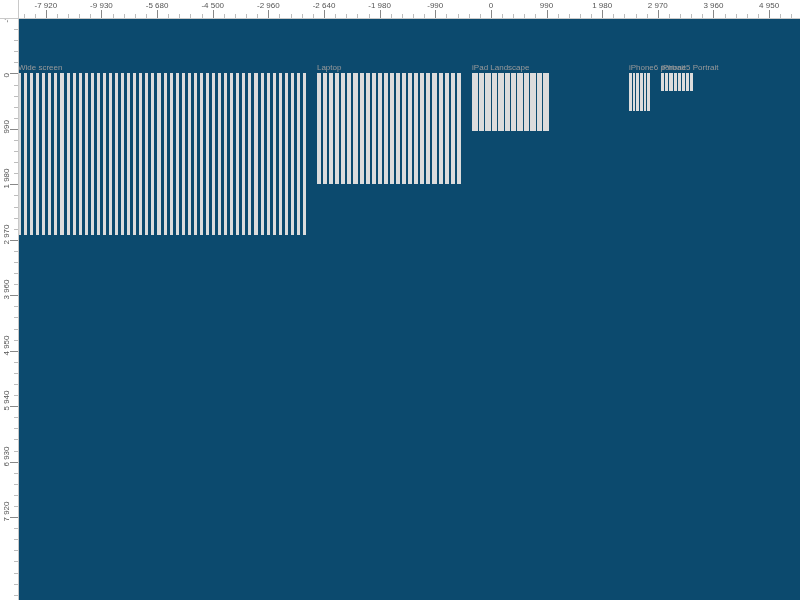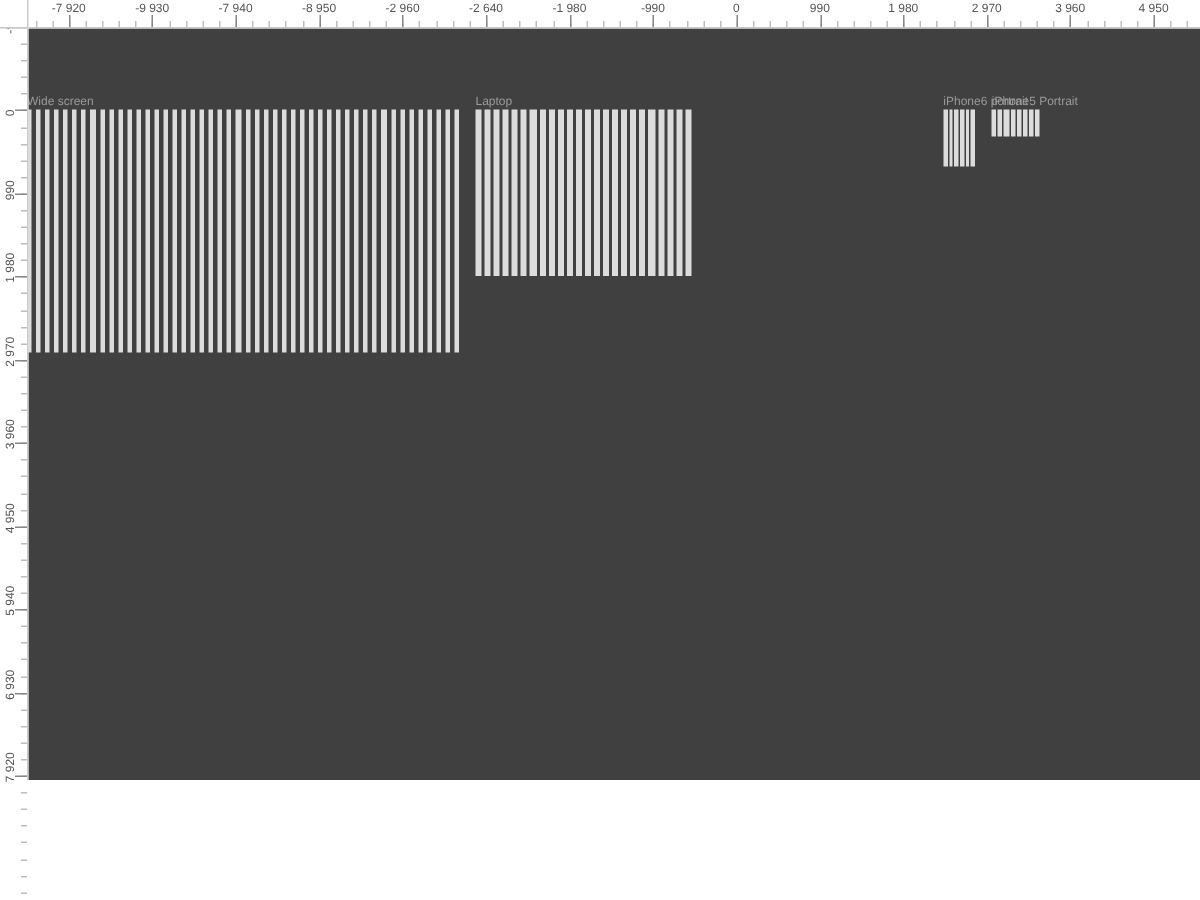--- a/index.html
+++ b/index.html
@@ -8,21 +8,21 @@
     width: 800px;
     height: 600px;
     overflow: hidden;
     font-family: Arial, Helvetica, sans-serif;
     background: #ffffff;
   }
   .stage {
     position: absolute;
     top: 0; left: 0;
     width: 800px;
-    height: 520px;
+    height: 600px;
   }
   .ruler-h {
     position: absolute;
     top: 0; left: 18px;
     height: 18px;
     right: 0;
     background: #ffffff;
     border-bottom: 1px solid #c9c9c9;
     z-index: 3;
   }
@@ -85,21 +85,21 @@
     border-right:1px solid #c9c9c9;
     border-bottom:1px solid #c9c9c9;
     z-index:4;
   }
   .canvas {
     position: absolute;
     top: 18px;
     left: 18px;
     right: 0;
     bottom: 0;
-    background: #404040;
+    background: #0c4a6e;
     overflow: hidden;
     z-index: 1;
   }
   .device {
     position: absolute;
   }
   .device .label {
     position: absolute;
     top: -10px;
     left: 0;
@@ -338,25 +338,25 @@
       <div class="tick" style="left: 27.8182px;">
         <div class="mark major"></div>
         <div class="lbl">-7 920</div>
       </div>
       <div class="tick" style="left: 83.4545px;">
         <div class="mark major"></div>
         <div class="lbl">-9 930</div>
       </div>
       <div class="tick" style="left: 139.091px;">
         <div class="mark major"></div>
-        <div class="lbl">-7 940</div>
+        <div class="lbl">-5 680</div>
       </div>
       <div class="tick" style="left: 194.727px;">
         <div class="mark major"></div>
-        <div class="lbl">-8 950</div>
+        <div class="lbl">-4 500</div>
       </div>
       <div class="tick" style="left: 250.364px;">
         <div class="mark major"></div>
         <div class="lbl">-2 960</div>
       </div>
       <div class="tick" style="left: 306px;">
         <div class="mark major"></div>
         <div class="lbl">-2 640</div>
       </div>
       <div class="tick" style="left: 361.636px;">
@@ -669,20 +669,37 @@
           <div class="col" style="margin-right: 2px;"></div>
           <div class="col" style="margin-right: 2px;"></div>
           <div class="col" style="margin-right: 2px;"></div>
           <div class="col" style="margin-right: 2px;"></div>
           <div class="col" style="margin-right: 2px;"></div>
           <div class="col" style="margin-right: 2px;"></div>
           <div class="col" style="margin-right: 2px;"></div>
           <div class="col" style="margin-right: 0px;"></div>
         </div>
       </div>
+      <div class="device" style="left: 454.083px; top: 55.4552px; width: 76.7669px; height: 57.3598px;">
+        <div class="label">iPad Landscape</div>
+        <div class="cols">
+          <div class="col" style="margin-right: 1px;"></div>
+          <div class="col" style="margin-right: 1px;"></div>
+          <div class="col" style="margin-right: 1px;"></div>
+          <div class="col" style="margin-right: 1px;"></div>
+          <div class="col" style="margin-right: 1px;"></div>
+          <div class="col" style="margin-right: 1px;"></div>
+          <div class="col" style="margin-right: 1px;"></div>
+          <div class="col" style="margin-right: 1px;"></div>
+          <div class="col" style="margin-right: 1px;"></div>
+          <div class="col" style="margin-right: 1px;"></div>
+          <div class="col" style="margin-right: 1px;"></div>
+          <div class="col" style="margin-right: 0px;"></div>
+        </div>
+      </div>
       <div class="device" style="left: 610.876px; top: 55.4552px; width: 21.0744px; height: 37.3623px;">
         <div class="label">iPhone6 portrait</div>
         <div class="cols">
           <div class="col" style="margin-right: 1px;"></div>
           <div class="col" style="margin-right: 1px;"></div>
           <div class="col" style="margin-right: 1px;"></div>
           <div class="col" style="margin-right: 1px;"></div>
           <div class="col" style="margin-right: 1px;"></div>
           <div class="col" style="margin-right: 0px;"></div>
         </div>

